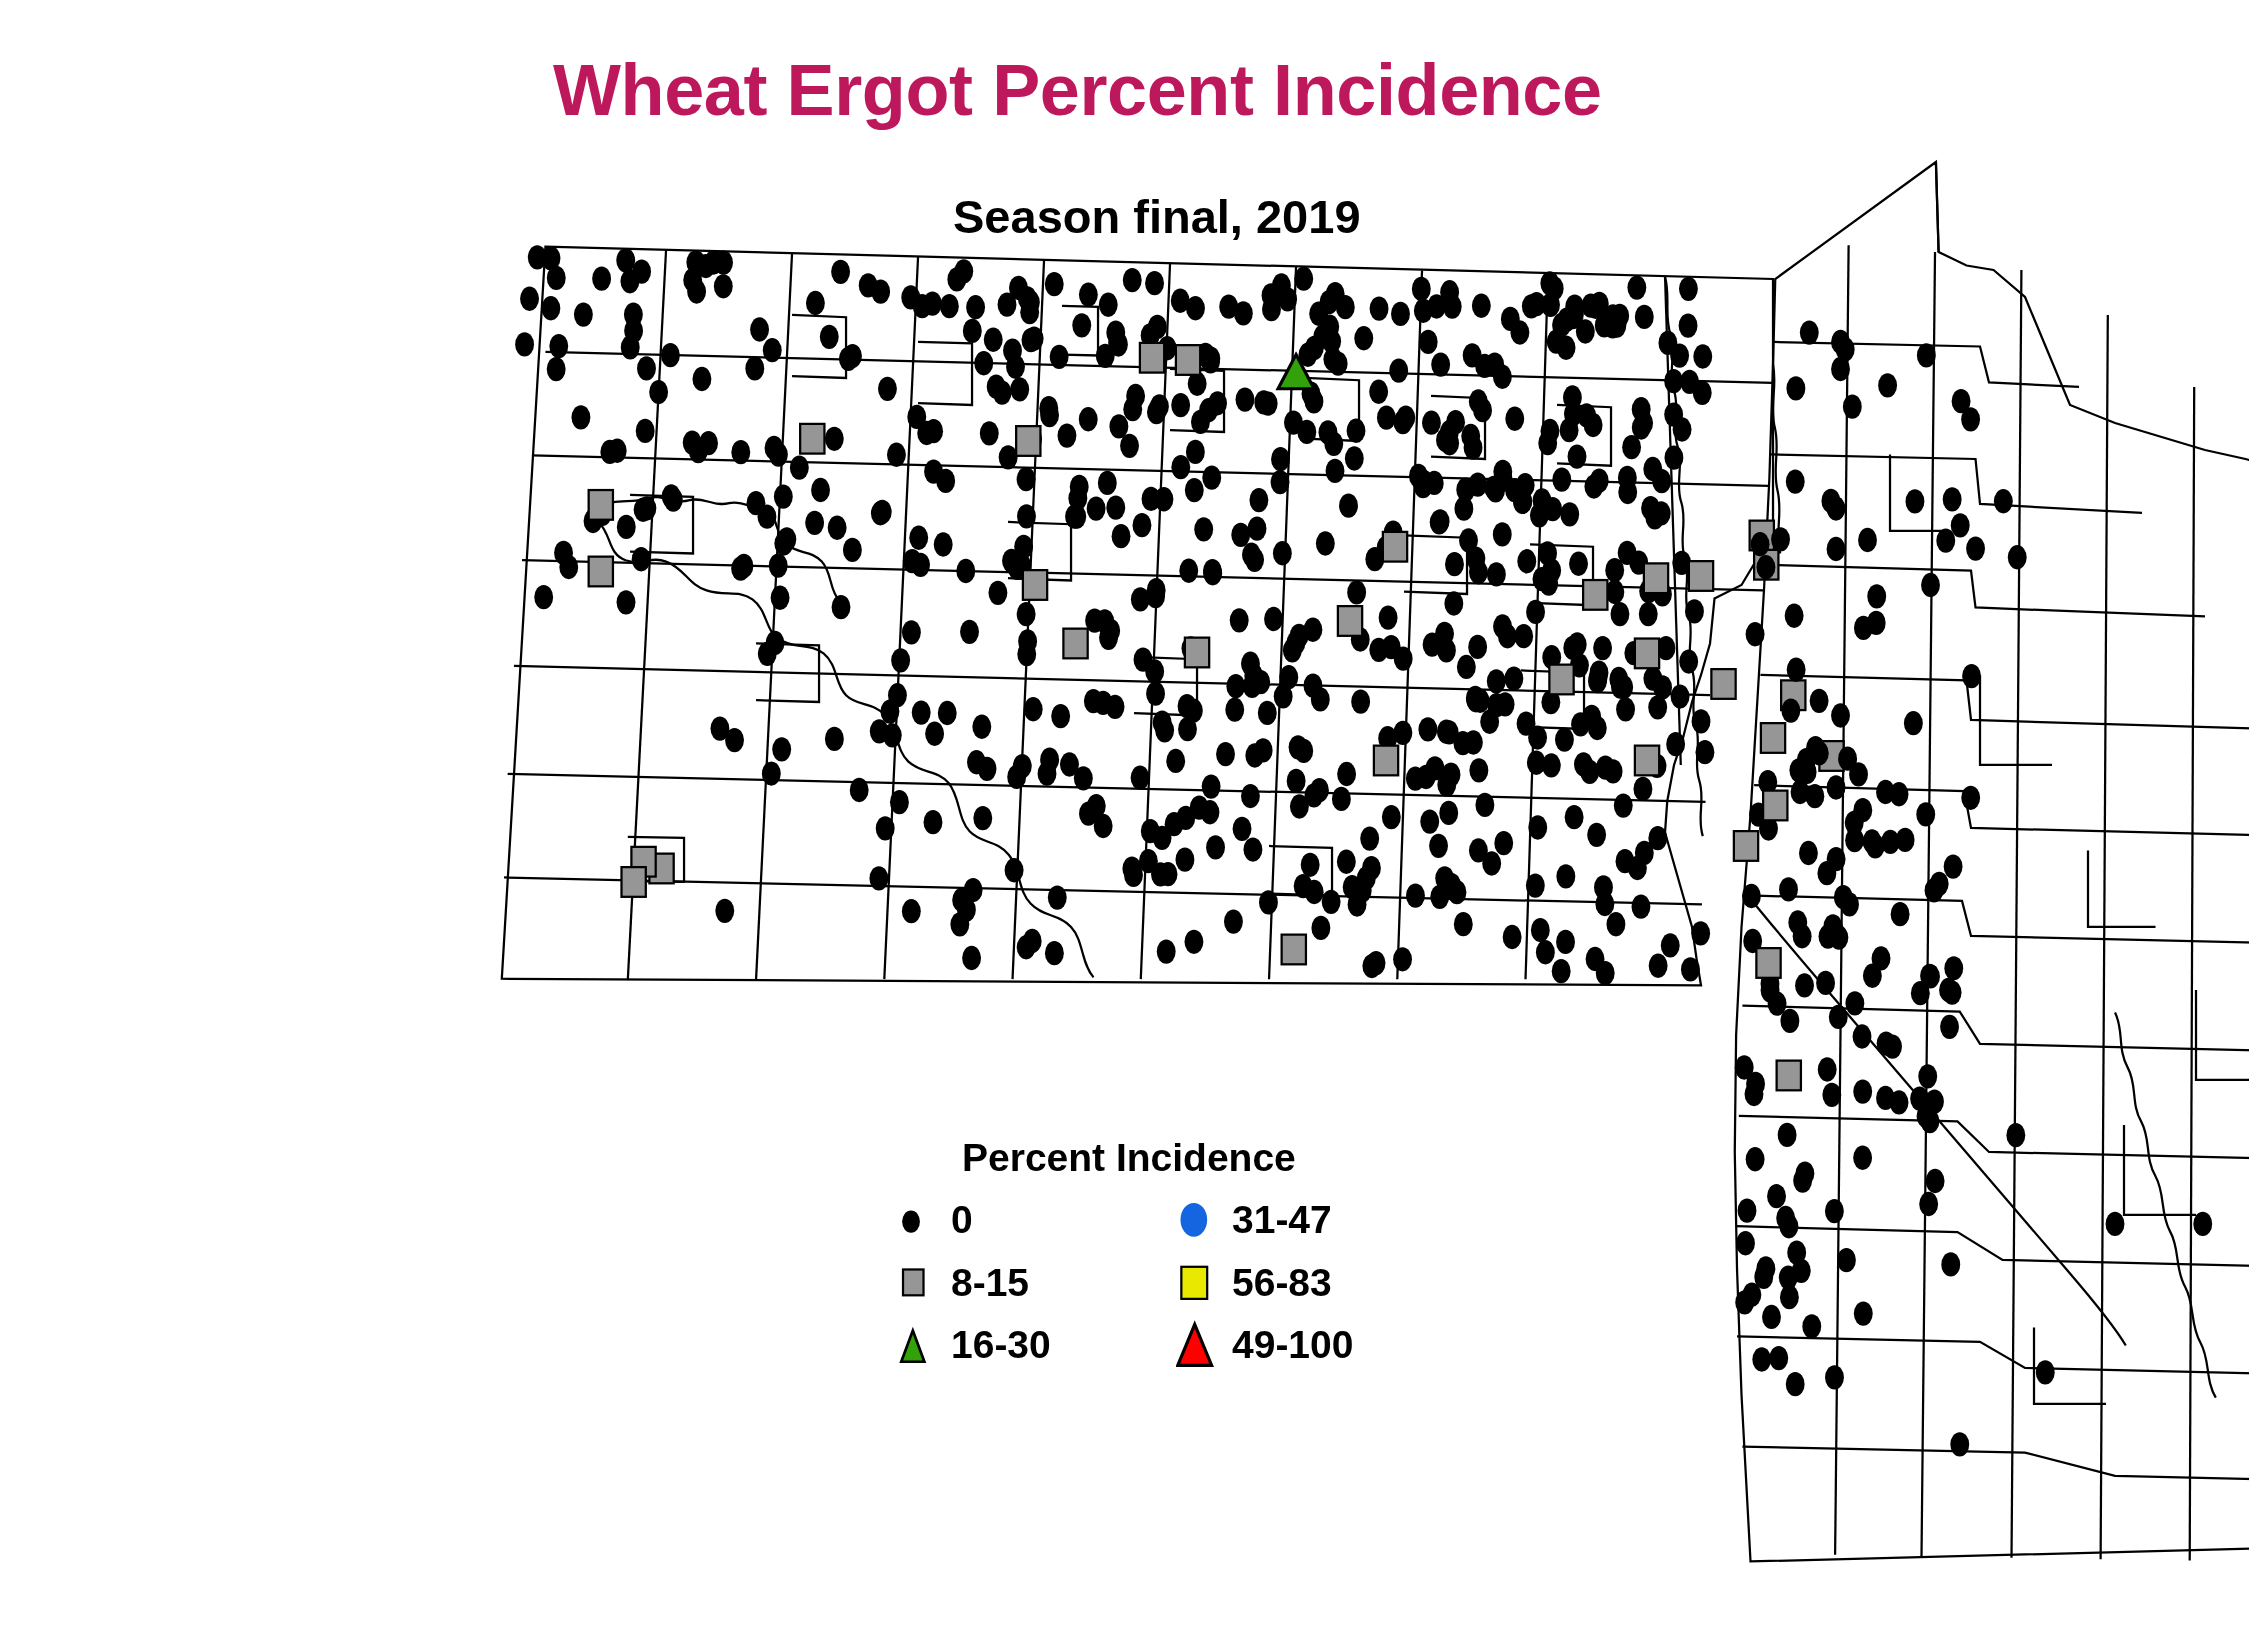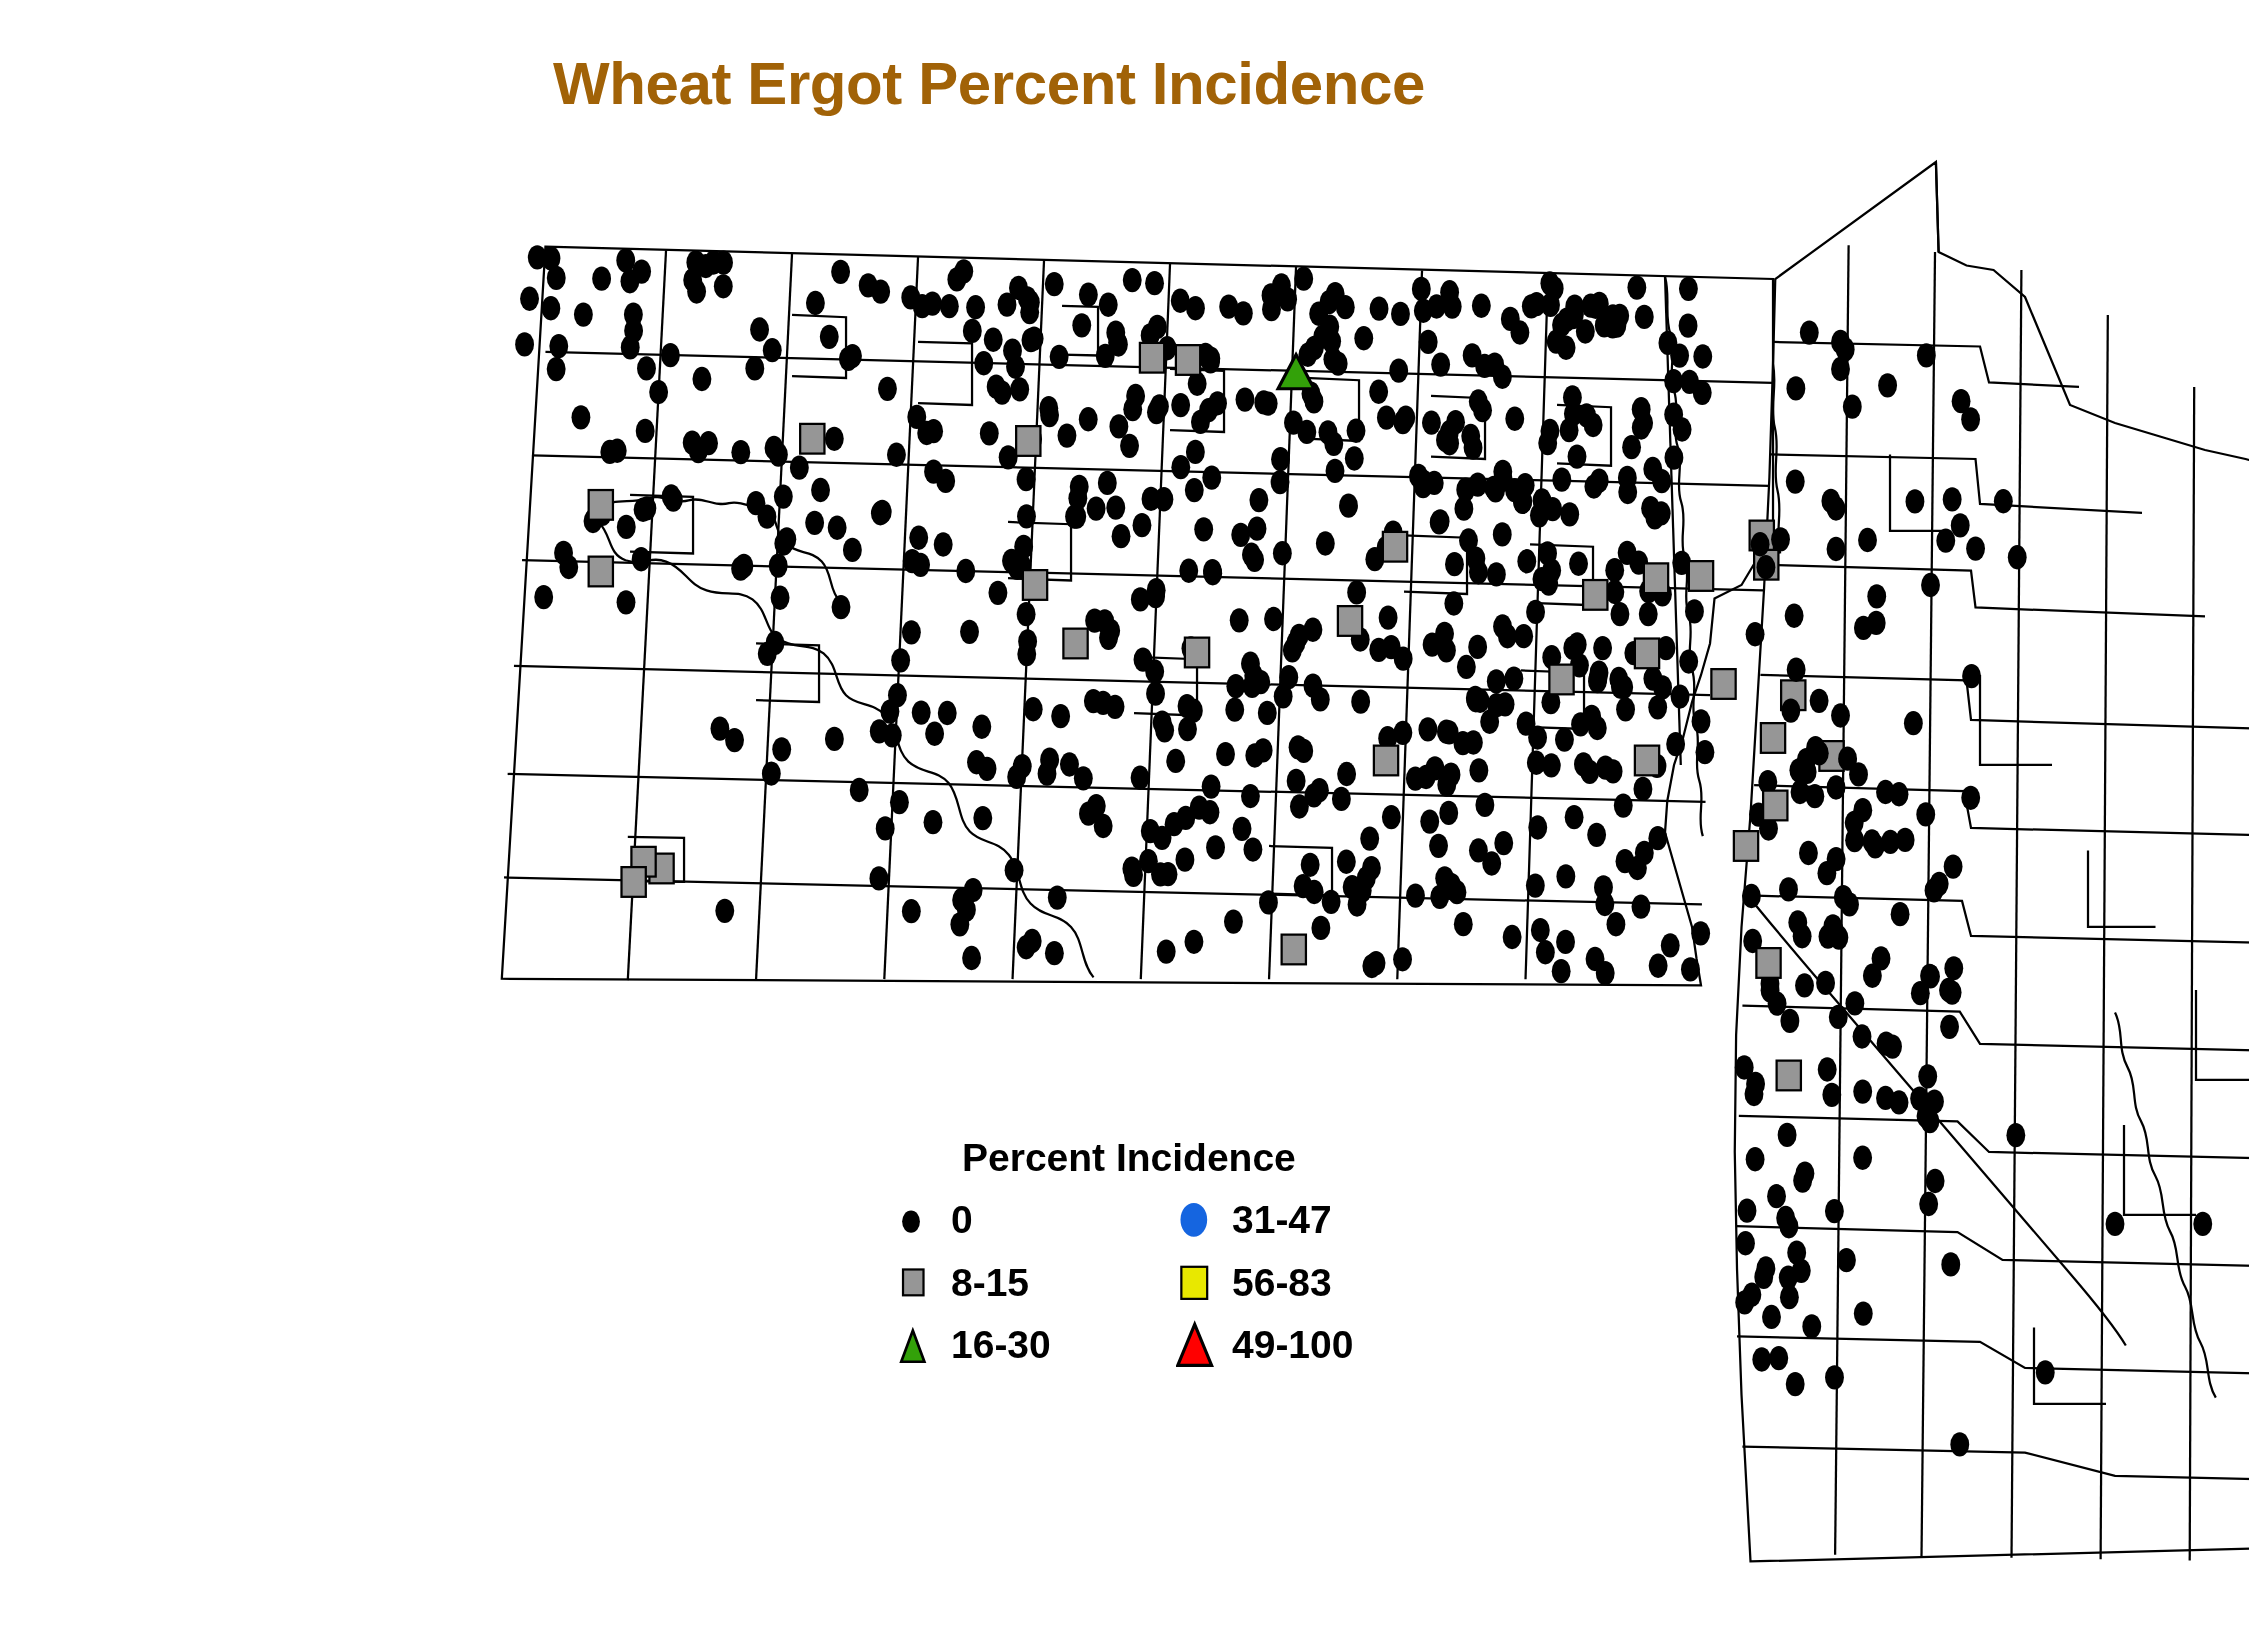--- a/index.html
+++ b/index.html
@@ -2,21 +2,21 @@
 <html style="font-size:7.2px"><head>
 <meta charset="utf-8">
 <style>
   html,body{margin:0;padding:0;background:#ffffff;}
   body{width:3074px;height:1651px;overflow:hidden;
        font-family:"Liberation Sans","DejaVu Sans",sans-serif;}
   #root{position:relative;width:3074px;height:1651px;background:#fff;}
 
   .title{
     position:absolute;left:553px;top:49px;
-    font-size:60px;font-weight:bold;color:#a16207;
+    font-size:72px;font-weight:bold;color:#be185d;
     letter-spacing:-0.4px;white-space:nowrap;
   }
   .subtitle{
     position:absolute;left:953px;top:189px;
     font-size:47px;font-weight:bold;color:#000;
     white-space:nowrap;
   }
 
   #mapwrap{position:absolute;left:0;top:0;width:3074px;height:1651px;}
   svg{display:block;}
@@ -37,20 +37,21 @@
   .r0{top:58px;}
   .r1{top:121px;}
   .r2{top:183px;}
 </style>
 </head>
 <body>
 
 <div id="root">
 
   <div class="title">Wheat Ergot Percent Incidence</div>
+  <div class="subtitle">Season final, 2019</div>
 
   <div id="mapwrap">
   <svg width="3074" height="1651" viewBox="0 0 6831 3669" xmlns="http://www.w3.org/2000/svg">
     <g id="nd" fill="none" stroke="#000" stroke-width="5">
 
       <path d="M1212,548 L3940,620 L3940,1218 L3900,1250 L3870,1300 L3810,1330 L3800,1430
                L3780,1500 L3760,1560 L3740,1640 L3720,1700 L3705,1780 L3700,1850
                L3720,1920 L3740,1990 L3760,2060 L3770,2130 L3780,2190
                L1115,2175 Z"></path>
 

